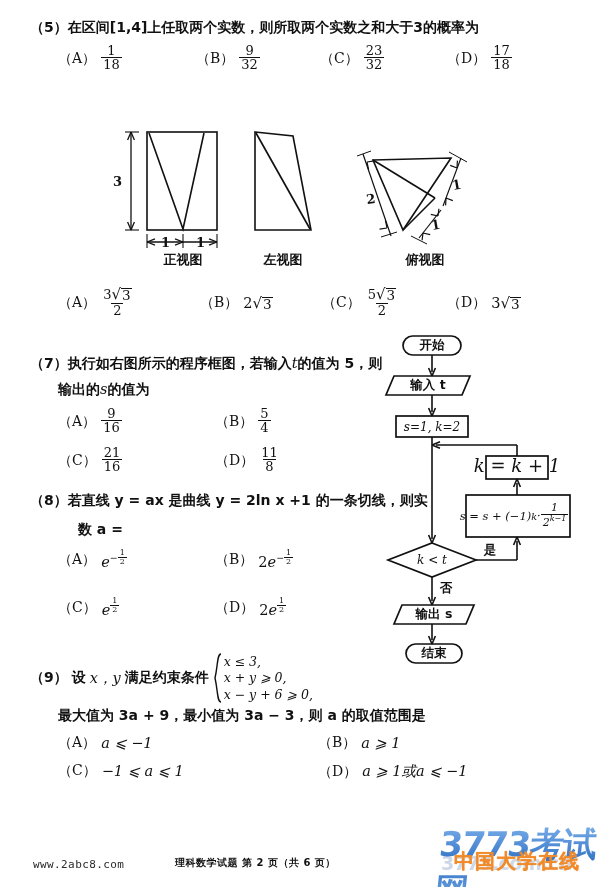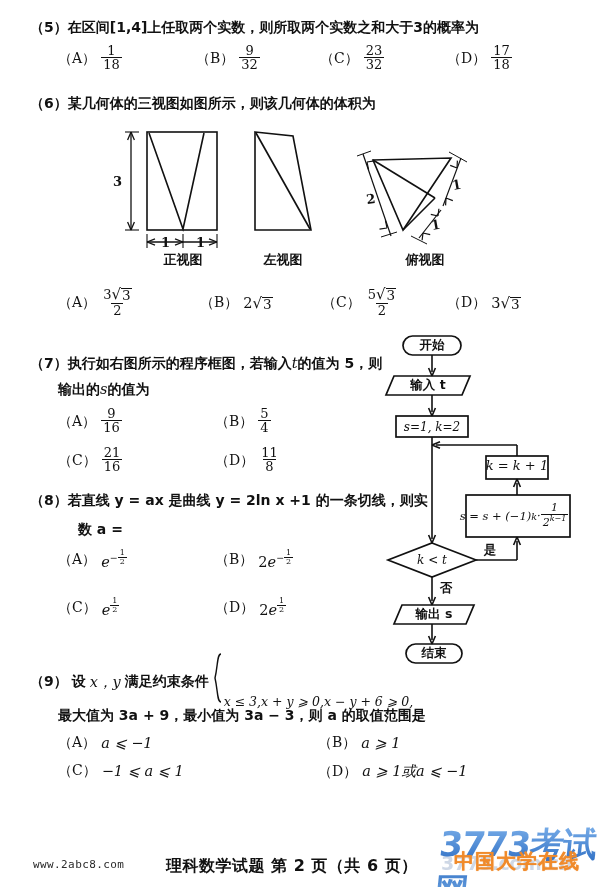--- a/index.html
+++ b/index.html
@@ -39,21 +39,21 @@
   
   .fc{position:absolute;left:378px;top:332px;width:222px;height:340px;}
   .fc svg{display:block;}
   .fcnode{position:absolute;display:flex;align-items:center;justify-content:center;
           font-size:12px;white-space:nowrap;}
   .fcnode .cn{font-family:"DejaVu Sans","Liberation Sans",sans-serif;font-weight:700;font-size:12.5px;}
 
   
   .footer-url{position:absolute;left:33px;top:858px;font-size:11px;
      font-family:"DejaVu Sans Mono","Liberation Mono",monospace;color:#2a2a2a;letter-spacing:.4px;}
-  .footer-mid{position:absolute;left:166px;top:856px;font-size:16px;font-weight:700;
+  .footer-mid{position:absolute;left:175px;top:856px;font-size:10px;font-weight:700;
      font-family:"DejaVu Sans","Liberation Sans",sans-serif;letter-spacing:.5px;}
 
   
   .wm{position:absolute;left:437px;top:822px;width:163px;height:62px;}
   .wm .big{position:absolute;left:0;top:0;font-size:34px;font-weight:800;letter-spacing:-1px;
       font-family:"DejaVu Sans","Liberation Sans",sans-serif;
       background:linear-gradient(180deg,#7fb3ec 0%,#2f6fc4 45%,#8fc0ef 100%);
       -webkit-background-clip:text;background-clip:text;color:transparent;
       transform:skewX(-6deg);}
   .wm .faint{position:absolute;left:4px;top:30px;font-size:19px;font-weight:800;color:#cfd8e6;
@@ -93,23 +93,20 @@
     </span>
   </div>
   <div class="opt" style="left:447px;top:45px;">
     <span class="lbl">（D）</span>
     <span class="frac">
       <span class="num">17</span>
       <span class="den">18</span>
     </span>
   </div>
 
-  <div class="q" style="left:30px;top:92px;">
-    <span class="cjk">（6）</span><span class="cjk">某几何体的三视图如图所示，则该几何体的体积为</span>
-  </div>
 
   <div class="figwrap" style="left:105px;top:118px;width:400px;height:150px;">
     <svg width="400" height="150" viewBox="0 0 400 150">
       <g stroke="#111" fill="none" stroke-width="1.6">
 
         <rect x="42" y="14" width="70" height="98"></rect>
 
         <path d="M44,15 L78,111 L99,15"></path>
 
         <line x1="26" y1="14" x2="26" y2="112" stroke-width="1.3"></line>
@@ -273,21 +270,21 @@
 
   <div class="q" style="left:30px;top:653px;display:flex;align-items:center;gap:4px;">
     <span class="cjk">（9）</span>
     <span class="cjk">设</span>
     <span class="it">x，y</span>
     <span class="cjk">满足约束条件</span>
     <span style="display:flex;align-items:stretch;">
       <svg width="9" height="50" viewBox="0 0 9 50">
         <path d="M8,1 C4,1 5,12 2,25 C5,38 4,49 8,49" stroke="#111" fill="none" stroke-width="1.4"></path>
       </svg>
-      <span style="display:flex;flex-direction:row;justify-content:flex-end;line-height:1.32;font-size:12.5px;font-style:italic;padding-left:2px;margin-top:41px;">
+      <span style="display:flex;flex-direction:column;justify-content:flex-end;line-height:1.32;font-size:12.5px;font-style:italic;padding-left:2px;">
         <span>x ≤ 3,</span>
         <span>x + y ⩾ 0,</span>
         <span>x − y + 6 ⩾ 0,</span>
       </span>
     </span>
   </div>
   <div class="q" style="left:58px;top:704px;">
     <span class="cjk">最大值为 3a + 9，最小值为 3a − 3，则 a 的取值范围是</span>
   </div>
 
@@ -358,21 +355,21 @@
       </g>
     </svg>
 
     <div class="fcnode" style="left:25px;top:4px;width:58px;height:19px;">
       <span class="cn">开始</span>
     </div>
     <div class="fcnode" style="left:8px;top:44px;width:84px;height:19px;">
       <span class="cn">输入 t</span>
     </div>
     <div class="fcnode" style="left:18px;top:84px;width:72px;height:21px;font-style:italic;font-size:12px;">s=1, k=2</div>
-    <div class="fcnode" style="left:108px;top:124px;width:62px;height:18px;font-style:italic;font-size:13px;">k = k + 1</div>
+    <div class="fcnode" style="left:108px;top:124px;width:62px;height:18px;font-style:italic;font-size:18px;">k = k + 1</div>
 
     <div class="fcnode" style="left:88px;top:163px;width:96px;height:42px;font-style:italic;font-size:11.5px;">
       <span>s = s + (−1)</span>
         <span class="sup">k</span>
         <span>·</span>
         <span class="frac" style="font-size:11px;">
         <span class="num">1</span>
         <span class="den"><span>2</span><span class="sup" style="font-size:8px;">k−1</span></span>
       </span>
     </div>

